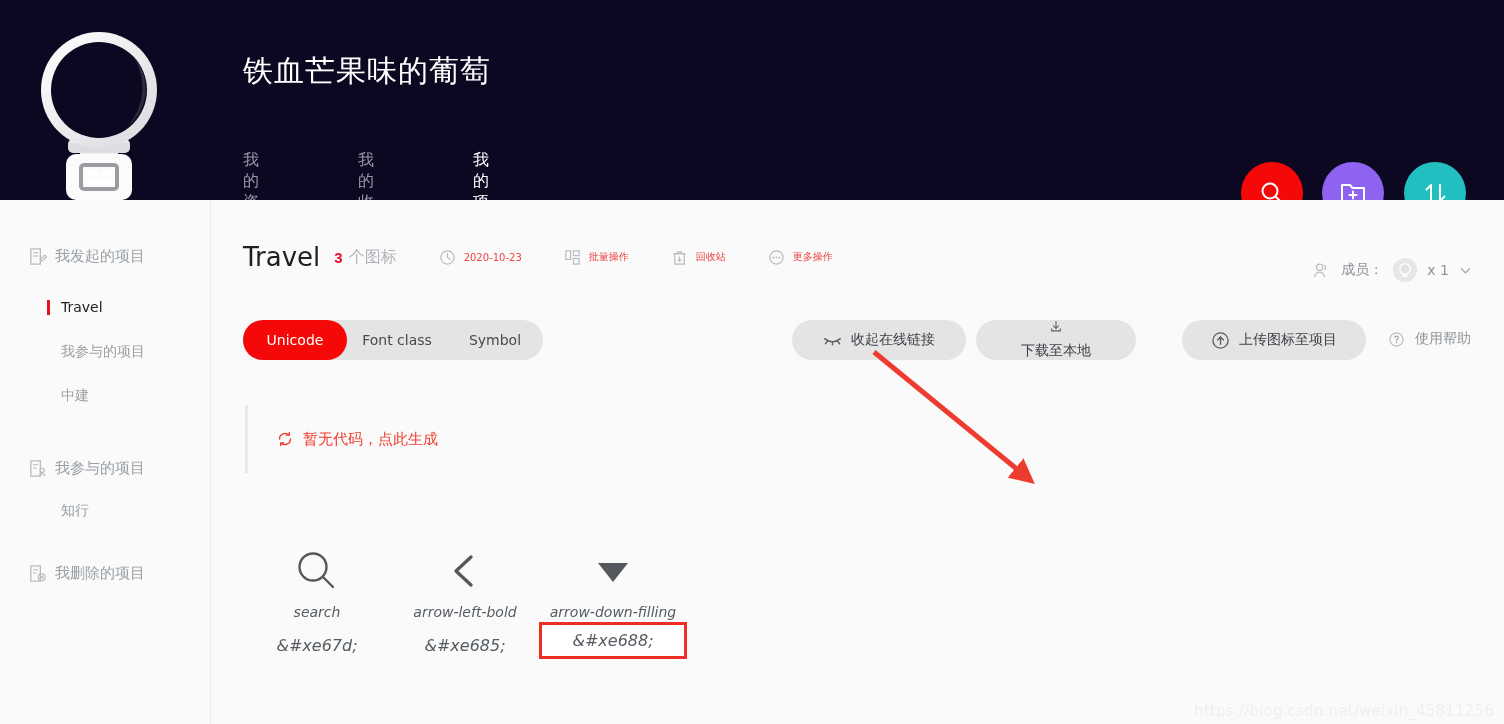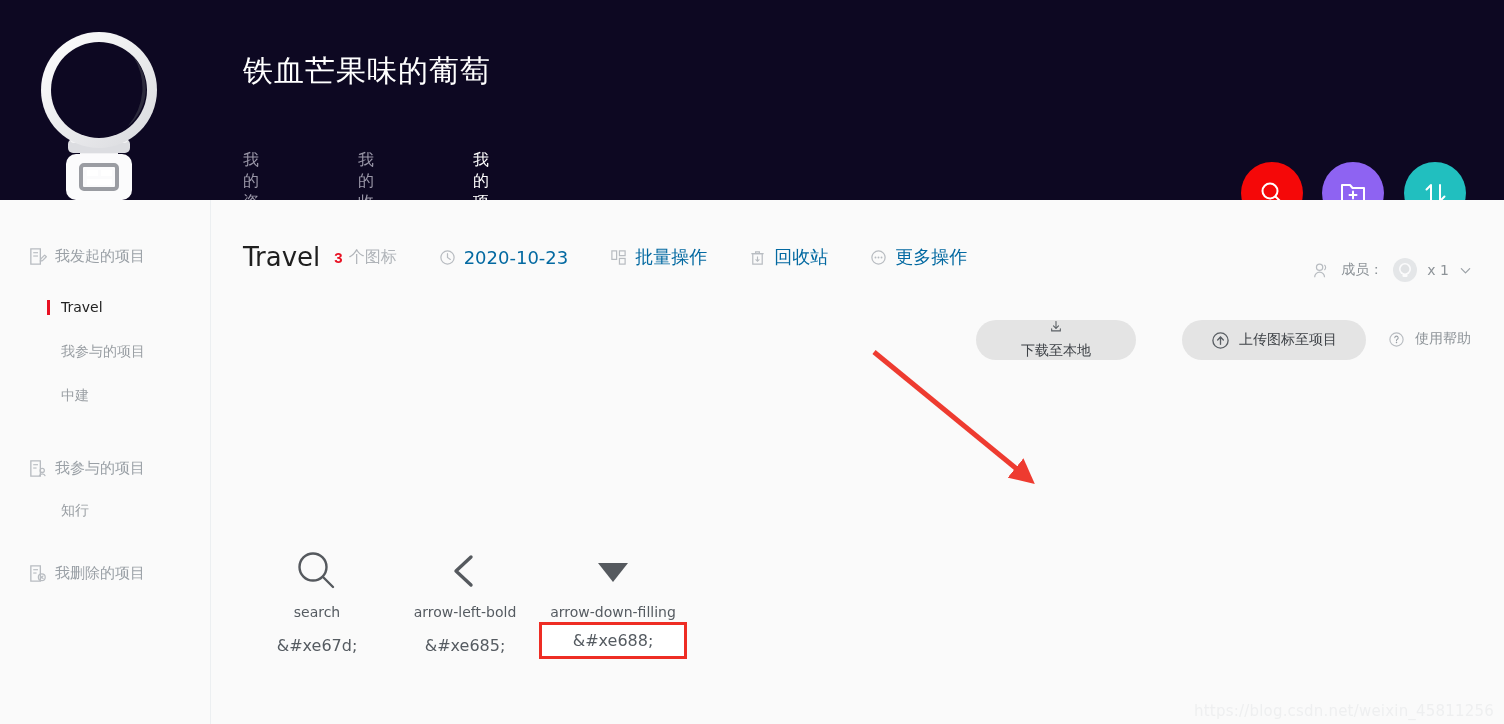--- a/index.html
+++ b/index.html
@@ -84,21 +84,21 @@
 
   .crumb-row { position: absolute; left: 32px; top: 42px; display: flex; align-items: center; }
   .proj-name {
     font-size: 26px; color: #1f1f1f; font-weight: 400; margin-right: 14px;
     font-family: "DejaVu Sans", "Liberation Sans", sans-serif;
   }
   .count-num { font-size: 15px; color: #e81123; margin-right: 6px; font-weight: 600; }
   .count-unit { font-size: 16px; color: #b0b4b9; }
   .meta-item {
     display: flex; align-items: center; gap: 8px; margin-left: 42px;
-    color: #0369a1; font-size: 18px; cursor: pointer;
+    color: #ef4444; font-size: 10px; cursor: pointer;
     font-family: "DejaVu Sans", "Liberation Sans", sans-serif;
   }
   .members {
     position: absolute; right: 32px; top: 58px;
     display: flex; align-items: center; gap: 10px;
     color: #8d9398; font-size: 14px; cursor: pointer;
     font-family: "DejaVu Sans", "Liberation Sans", sans-serif;
   }
   .member-avatar {
     width: 24px; height: 24px; border-radius: 50%; background: #e4e6e8;
@@ -142,21 +142,21 @@
     border-left: 3px solid #e8e8e8; display: flex; align-items: center;
     padding-left: 28px;
   }
   .code-link {
     display: flex; align-items: center; gap: 9px;
     color: #f03b2d; font-size: 15px; cursor: pointer;
     font-family: "DejaVu Sans", "Liberation Sans", sans-serif;
   }
 
   
-  .grid { position: absolute; left: 32px; top: 340px; display: flex; }
+  .grid { position: absolute; left: 32px; top: 340px; display: flex; font-style: italic; }
   .cell { width: 148px; text-align: center; cursor: pointer; }
   .cell .glyph { height: 62px; display: flex; align-items: center; justify-content: center; }
   .cell .cname {
     font-size: 14px; color: #555b61; margin-top: 2px;
     font-family: "DejaVu Sans", "Liberation Sans", sans-serif;
   }
   .cell .ccode {
     font-size: 16px; color: #555b61; margin-top: 16px;
     font-family: "DejaVu Sans", "Liberation Sans", sans-serif;
   }
@@ -331,21 +331,35 @@
           <circle cx="9" cy="8" r="4.4" fill="#e0e2e4"></circle>
           <rect x="6.5" y="13" width="5" height="3" rx="1" fill="#fbfbfc"></rect>
         </svg>
       </span>
       <span>x 1</span>
       <svg width="13" height="13" viewBox="0 0 14 14">
         <path d="M2.5 5 L7 9.5 L11.5 5" fill="none" stroke="#9aa0a6" stroke-width="1.3" stroke-linecap="round" stroke-linejoin="round"></path>
       </svg>
     </div>
 
-
+    <div class="seg">
+      <div class="seg-item seg-0 active">Unicode</div>
+      <div class="seg-item seg-1">Font class</div>
+      <div class="seg-item seg-2">Symbol</div>
+    </div>
+
+    <div class="pill-btn pill-0">
+      <svg width="19" height="13" viewBox="0 0 20 14">
+        <path d="M1.5 5 q8.5 7 17 0" fill="none" stroke="#5a5f64" stroke-width="1.5" stroke-linecap="round"></path>
+        <path d="M2.5 10.5 L4.4 7.6" stroke="#5a5f64" stroke-width="1.5" stroke-linecap="round"></path>
+        <path d="M17.5 10.5 L15.6 7.6" stroke="#5a5f64" stroke-width="1.5" stroke-linecap="round"></path>
+        <path d="M10 11.5 V8.6" stroke="#5a5f64" stroke-width="1.5" stroke-linecap="round"></path>
+      </svg>
+      <span>收起在线链接</span>
+    </div>
 
     <div class="pill-btn pill-1">
       <svg width="18" height="18" viewBox="0 0 18 18">
         <path d="M9 2 V11" stroke="#5a5f64" stroke-width="1.5" stroke-linecap="round"></path>
         <path d="M5.5 8 L9 11.5 L12.5 8" fill="none" stroke="#5a5f64" stroke-width="1.5" stroke-linecap="round" stroke-linejoin="round"></path>
         <path d="M3 12 V15 H15 V12" fill="none" stroke="#5a5f64" stroke-width="1.5" stroke-linecap="round"></path>
       </svg>
       <span>下载至本地</span>
     </div>
 
@@ -360,20 +374,31 @@
 
     <div class="help">
       <svg width="17" height="17" viewBox="0 0 18 18">
         <circle cx="9" cy="9" r="7" fill="none" stroke="#b8bcc1" stroke-width="1.2"></circle>
         <path d="M7.2 7 a1.8 1.8 0 1 1 2.4 1.9 q-.6 .4 -.6 1.3" fill="none" stroke="#9aa0a6" stroke-width="1.1" stroke-linecap="round"></path>
         <circle cx="9" cy="12.3" r=".8" fill="#9aa0a6"></circle>
       </svg>
       <span>使用帮助</span>
     </div>
 
+    <div class="codebox">
+      <div class="code-link">
+        <svg width="18" height="18" viewBox="0 0 18 18">
+          <path d="M3.5 9 a5.5 5.5 0 0 1 9.4 -3.9" fill="none" stroke="#f03b2d" stroke-width="1.4" stroke-linecap="round"></path>
+          <path d="M14.5 9 a5.5 5.5 0 0 1 -9.4 3.9" fill="none" stroke="#f03b2d" stroke-width="1.4" stroke-linecap="round"></path>
+          <path d="M10.4 5 h2.9 v-2.6" fill="none" stroke="#f03b2d" stroke-width="1.4" stroke-linecap="round" stroke-linejoin="round"></path>
+          <path d="M7.6 13 h-2.9 v2.6" fill="none" stroke="#f03b2d" stroke-width="1.4" stroke-linecap="round" stroke-linejoin="round"></path>
+        </svg>
+        <span>暂无代码，点此生成</span>
+      </div>
+    </div>
 
     <div class="grid">
 
       <div class="cell">
         <div class="glyph">
           <svg width="46" height="46" viewBox="0 0 46 46">
             <circle cx="19" cy="19" r="13.5" fill="none" stroke="#55595e" stroke-width="2.4"></circle>
             <line x1="29" y1="29" x2="39" y2="39" stroke="#55595e" stroke-width="2.4" stroke-linecap="round"></line>
           </svg>
         </div>

